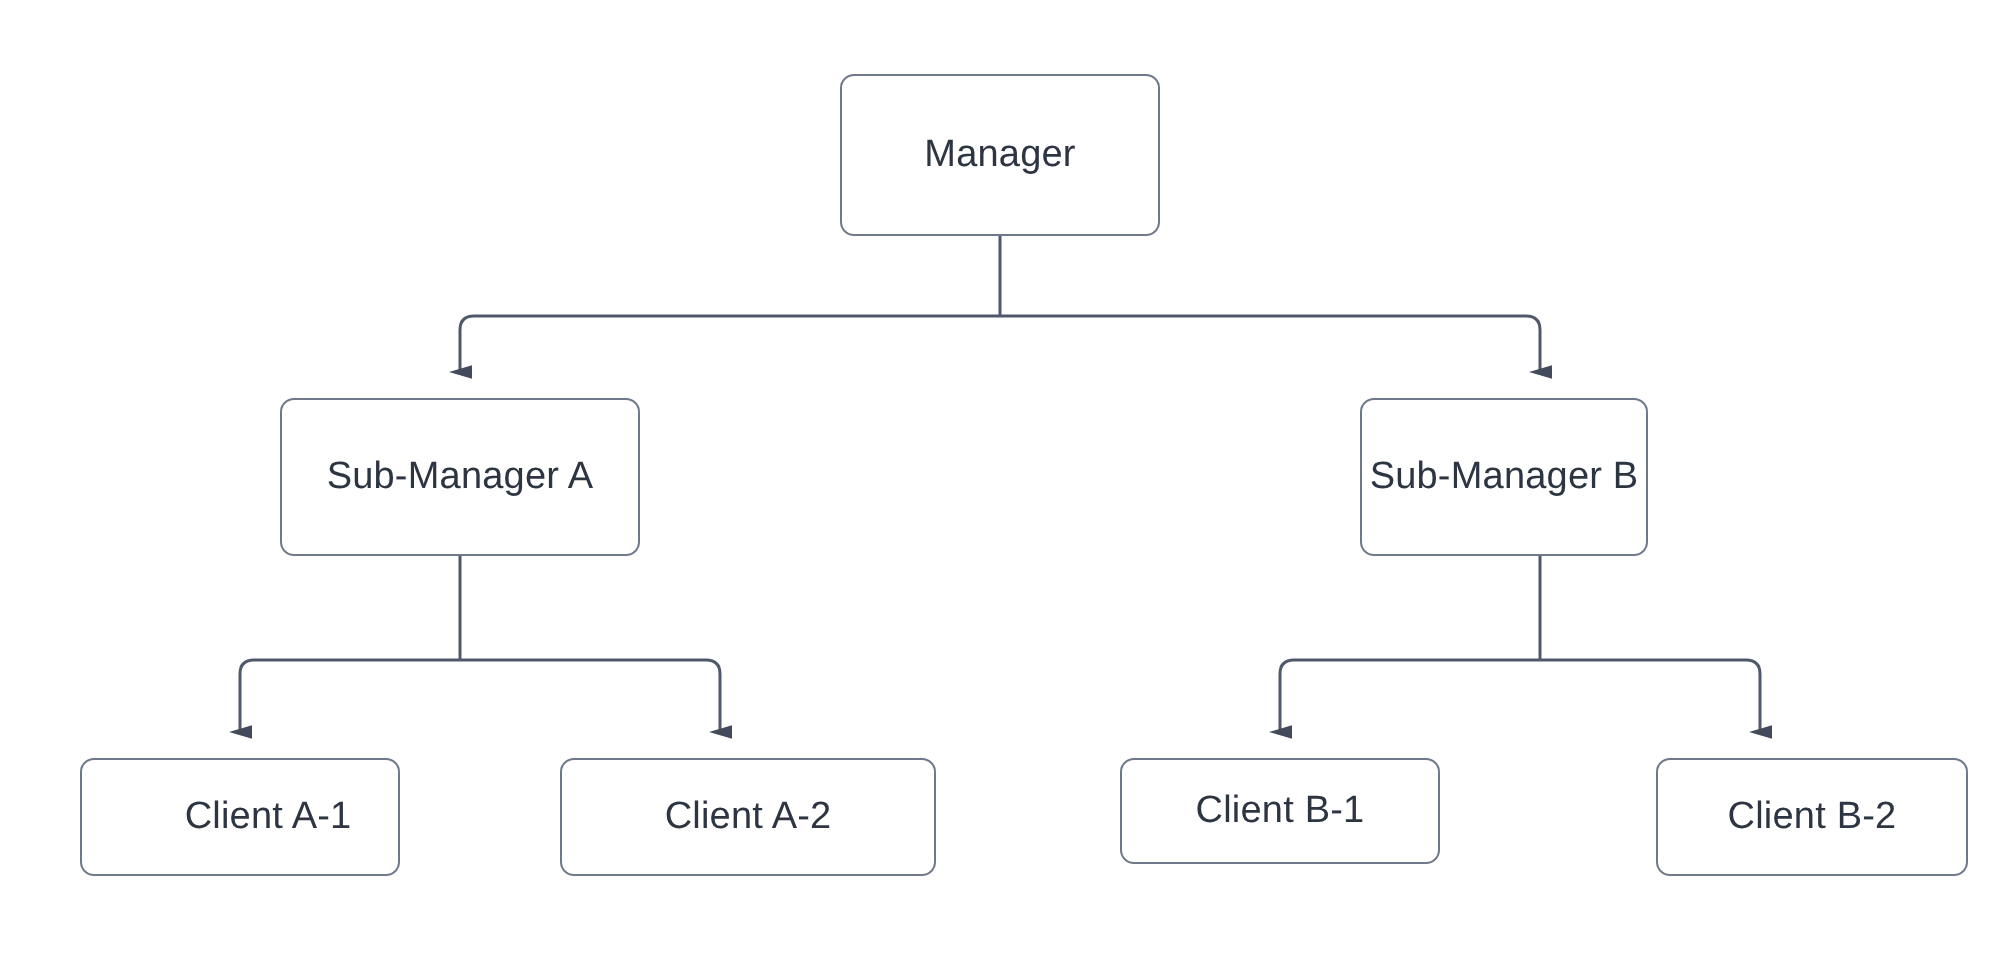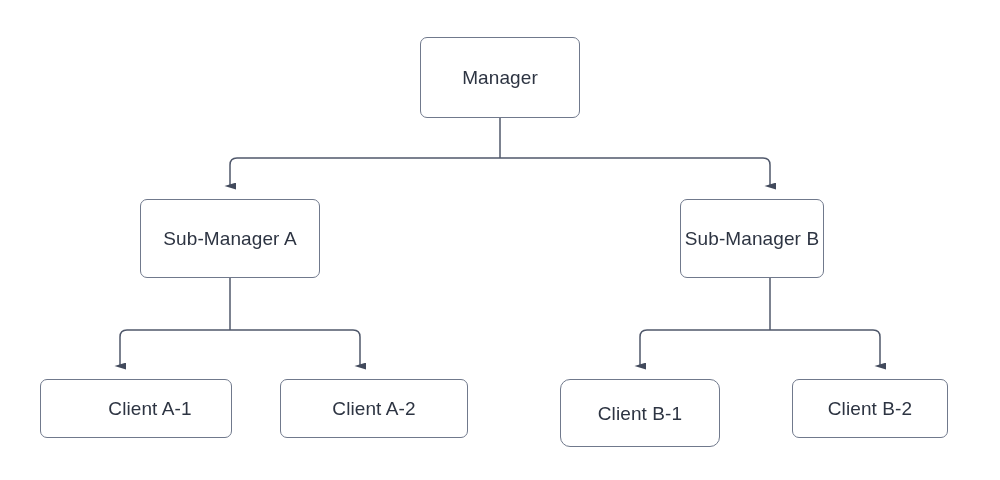--- a/index.html
+++ b/index.html
@@ -38,24 +38,24 @@
     line-height: 1;
     letter-spacing: 0.1px;
     white-space: nowrap;
   }
   .node-label {
     pointer-events: none;
   }
   .n-manager   { left: 420px; top: 37px;  width: 160px; height: 81px; }
   .n-sub-a     { left: 140px; top: 199px; width: 180px; height: 79px; }
   .n-sub-b     { left: 680px; top: 199px; width: 144px; height: 79px; }
-  .n-client-a1 { left: 40px;  top: 379px; width: 192px; height: 59px; padding-left: 28px; }
+  .n-client-a1 { left: 40px;  top: 379px; width: 160px; height: 59px; padding-left: 28px; }
   .n-client-a2 { left: 280px; top: 379px; width: 188px; height: 59px; }
-  .n-client-b1 { left: 560px; top: 379px; width: 160px; height: 68px; border-radius: 10px; }
-  .n-client-b2 { left: 792px; top: 379px; width: 156px; height: 59px; }
+  .n-client-b1 { left: 560px; top: 379px; width: 160px; height: 53px; }
+  .n-client-b2 { left: 828px; top: 379px; width: 156px; height: 59px; }
 </style>
 </head>
 <body>
 
 <div id="canvas">
 
   <svg id="edge-layer" viewBox="0 0 1000 480" width="1000" height="480" xmlns="http://www.w3.org/2000/svg">
     <defs>
       <marker id="arrow-down" markerWidth="12" markerHeight="12" refX="3.4" refY="6" orient="auto" markerUnits="userSpaceOnUse">
         <path d="M 0 0 L 6.8 0 L 3.4 11.5 Z" fill="#424a5c"></path>

